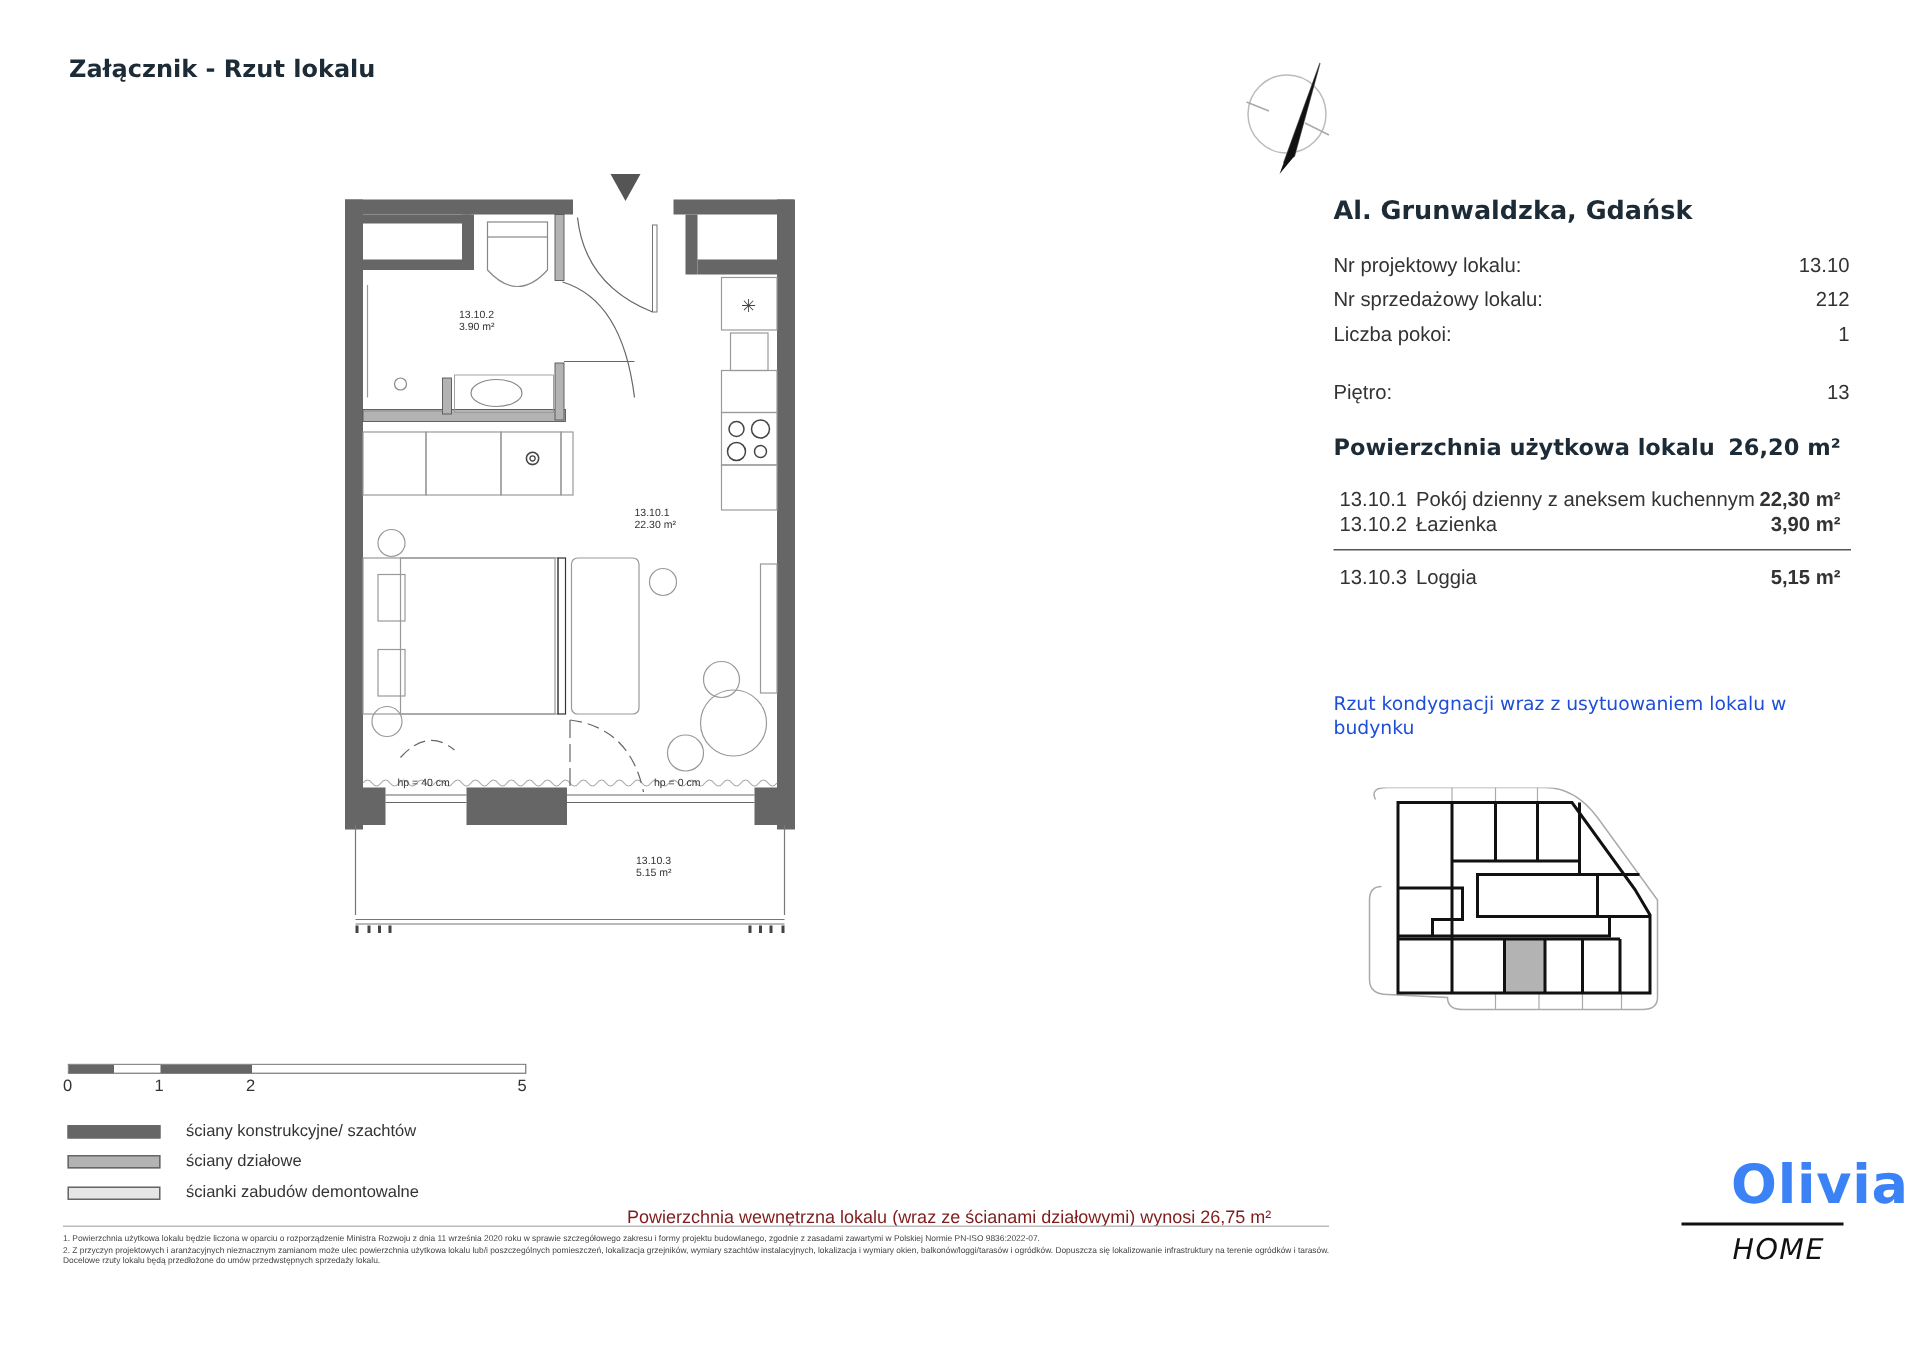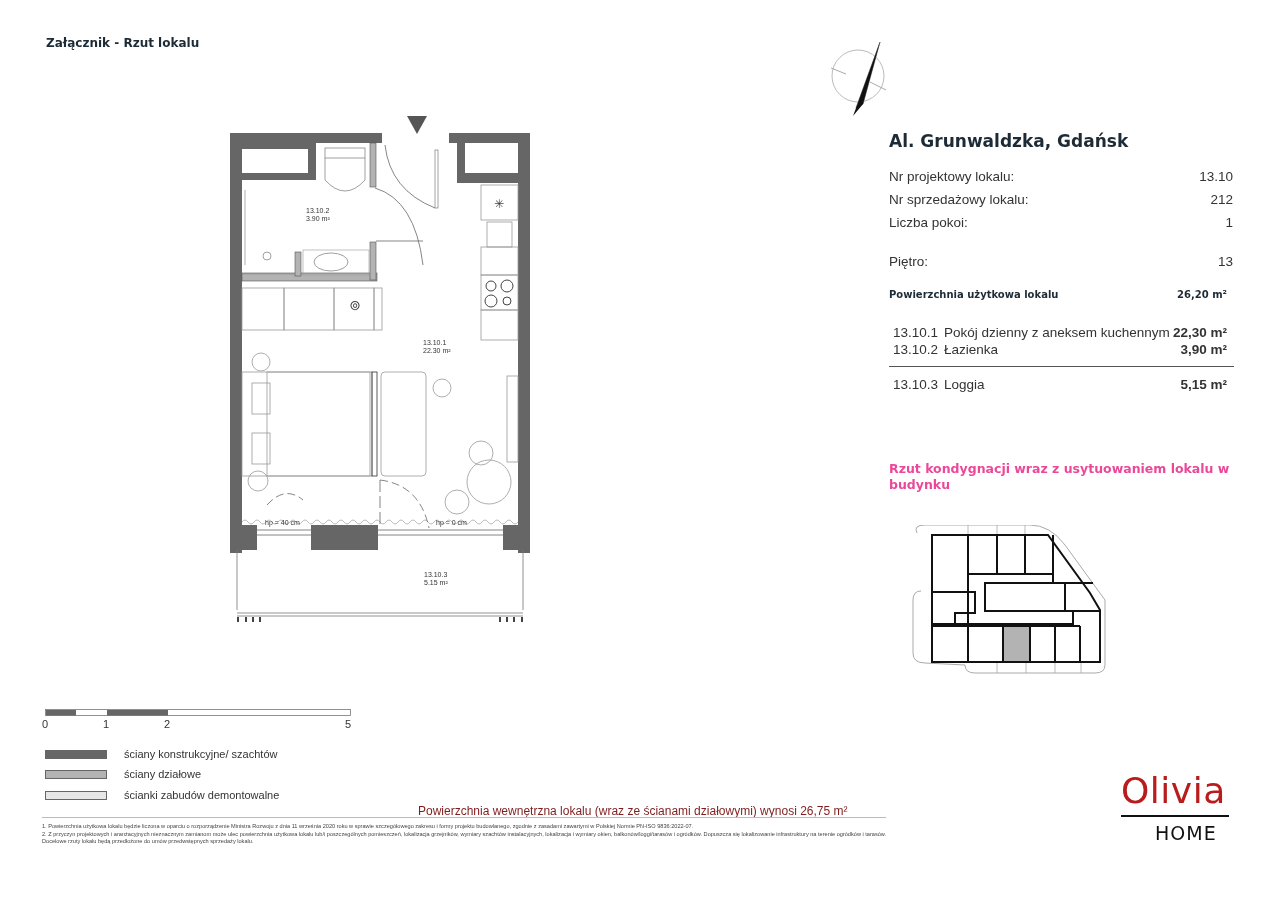--- a/index.html
+++ b/index.html
@@ -1,37 +1,37 @@
 <!DOCTYPE html>
 <html><head>
 <meta charset="utf-8">
 <style>
   * { box-sizing: border-box; margin: 0; padding: 0; }
   html, body { width: 1280px; height: 905px; background: #ffffff; overflow: hidden; }
   body { position: relative; font-family: "Liberation Sans", sans-serif; color: #222; }
   .abs { position: absolute; }
-  .title { left: 46px; top: 36px; font-family: "DejaVu Sans", sans-serif; font-weight: bold; font-size: 12px; color: #1d2b36; }
+  .title { left: 46px; top: 36px; font-family: "DejaVu Sans", sans-serif; font-weight: bold; font-size: 16px; color: #1d2b36; }
   .addr { left: 889px; top: 131px; font-family: "DejaVu Sans", sans-serif; font-weight: bold; font-size: 17px; color: #1d2b36; }
   .info { left: 889px; width: 344px; font-size: 13.5px; color: #333; display: flex; justify-content: space-between; align-items: center; }
-  .area-head { left: 889px; top: 289px; width: 338px; display: flex; justify-content: space-between; font-family: "DejaVu Sans", sans-serif; font-weight: bold; font-size: 10px; color: #1d2b36; }
+  .area-head { left: 889px; top: 289px; width: 338px; display: flex; justify-content: space-between; font-family: "DejaVu Sans", sans-serif; font-weight: bold; font-size: 15px; color: #1d2b36; }
   .area-row { left: 893px; width: 334px; font-size: 13.5px; color: #333; display: flex; }
   .area-row .num { width: 51px; }
   .area-row .name { flex: 1; }
   .area-row .val { text-align: left; font-weight: bold; }
   .sep { left: 889px; top: 366px; width: 345px; height: 1px; background: #555; }
-  .plan-title { left: 889px; top: 461px; width: 350px; font-family: "DejaVu Sans", sans-serif; font-weight: bold; font-size: 12.5px; color: #ec4899; line-height: 16px; }
+  .plan-title { left: 889px; top: 461px; width: 350px; font-family: "DejaVu Sans", sans-serif; font-weight: normal; font-size: 12.5px; color: #1d4ed8; line-height: 16px; }
   .legend-swatch { left: 45px; width: 62px; height: 9px; border: 1px solid #666; }
   .legend-label { left: 124px; font-size: 11px; color: #333; }
   .scale-label { top: 718px; font-size: 11px; color: #333; }
   .footer-text { left: 418px; top: 804px; font-size: 12px; color: #7f1d1d; }
   .notes { left: 42px; top: 823px; width: 850px; font-size: 5.6px; line-height: 7.6px; color: #444; }
   .notes-line { left: 42px; top: 817px; width: 844px; height: 1px; background: #bbb; }
-  .logo-main { left: 1121px; top: 770px; font-family: "DejaVu Sans", sans-serif; font-size: 36px; color: #b91c1c; letter-spacing: 0.5px; font-weight: normal; }
+  .logo-main { left: 1154px; top: 770px; font-family: "DejaVu Sans", sans-serif; font-size: 36px; color: #3b82f6; letter-spacing: 0.5px; font-weight: bold; }
   .logo-line { left: 1121px; top: 815px; width: 108px; height: 1.5px; background: #111; }
-  .logo-sub { left: 1155px; top: 822px; font-family: "DejaVu Sans", sans-serif; font-size: 19px; color: #111; letter-spacing: 1px; }
+  .logo-sub { left: 1155px; top: 822px; font-family: "DejaVu Sans", sans-serif; font-size: 19px; color: #111; letter-spacing: 1px; font-style: italic; }
   .room-label { font-size: 7px; line-height: 8px; color: #333; text-align: left; }
 </style>
 </head>
 <body>
 
 <div class="abs title">Załącznik - Rzut lokalu</div>
 
 <svg class="abs" style="left:826px;top:38px" width="68" height="80" viewBox="0 0 68 80">
   <circle cx="32" cy="38" r="26" fill="none" stroke="#bbb" stroke-width="1"></circle>
   <line x1="5" y1="30" x2="20" y2="36" stroke="#aaa" stroke-width="1"></line>

